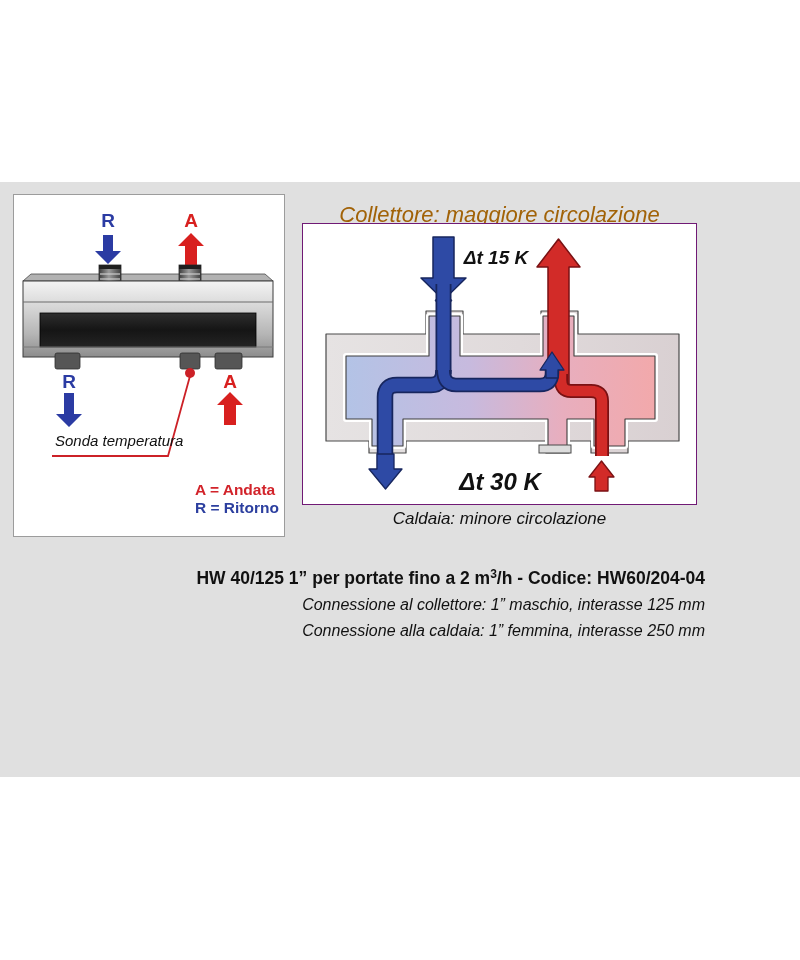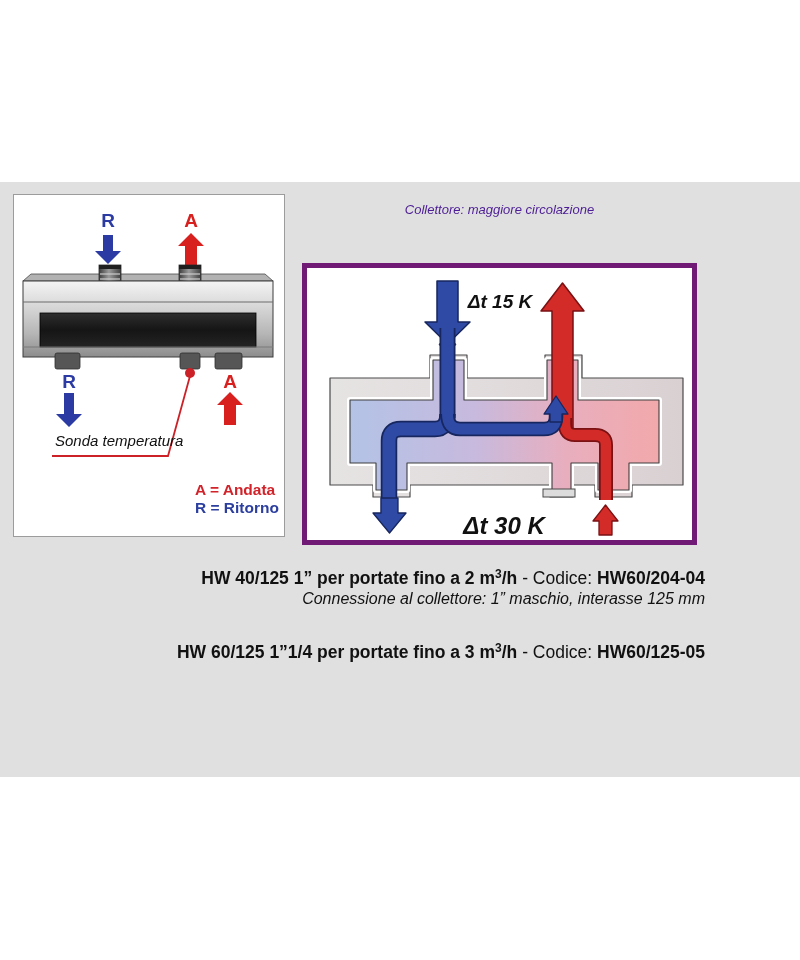--- a/index.html
+++ b/index.html
@@ -3,31 +3,31 @@
 <meta charset="utf-8">
 <style>
   html,body{margin:0;padding:0;}
   body{font-family:"Liberation Sans", sans-serif; background:#ffffff;}
   .page{position:relative;width:800px;height:960px;background:#ffffff;overflow:hidden;}
   .gray-band{position:absolute;left:0;top:182px;width:800px;height:595px;background:#e0e0e0;}
 
   .photo-panel{position:absolute;left:13px;top:194px;width:272px;height:343px;
     background:#ffffff;border:1px solid #9c9c9c;box-sizing:border-box;}
   .diagram-title{position:absolute;left:302px;top:202px;width:395px;text-align:center;
-    font-style:italic;font-size:13px;color:#4c1d95;white-space:nowrap;}
+    font-style:italic;font-size:22px;color:#a16207;white-space:nowrap;}
   .diagram-box{position:absolute;left:302px;top:223px;width:395px;height:282px;
-    background:#ffffff;border:5px solid #701a75;box-sizing:border-box;margin-top:40px;}
+    background:#ffffff;border:1px solid #701a75;box-sizing:border-box;}
   .diagram-caption{position:absolute;left:302px;top:509px;width:395px;text-align:center;
     font-style:italic;font-size:17px;color:#111;white-space:nowrap;}
 
   .products{position:absolute;right:95px;top:563px;width:640px;text-align:right;color:#111;}
   .prod-head{font-size:17.5px;font-weight:bold;line-height:22px;white-space:nowrap;}
-  .prod-head .codeword{font-weight:normal;}
+  .prod-head .codeword{font-weight:bold;}
   .prod-head sup{font-size:12px;font-weight:bold;vertical-align:6px;}
-  .prod-line{font-size:16px;font-style:italic;line-height:20px;white-space:nowrap;}
+  .prod-line{font-size:16px;font-style:italic;line-height:20px;white-space:nowrap;margin-top:6px;}
   .prod-block + .prod-block{margin-top:28px;}
 
   svg text{font-family:"Liberation Sans", sans-serif;}
 </style>
 </head>
 <body>
 
 <div class="page">
   <div class="gray-band"></div>
 
@@ -149,23 +149,24 @@
         <path d="M 140.5,146 Q 140.5,161 153,161 H 237 Q 249,161 249,149 V 143" fill="none" stroke="#2e4aa5" stroke-width="11"></path>
         <polygon points="66,245 82.5,265 99,245 91,245 91,230 74,230 74,245" fill="#2e4aa5" stroke="#17265e" stroke-width="1.3" stroke-linejoin="round"></polygon>
         <polygon points="237,146 249,128 261,146 255,146 255,154 243,154 243,146" fill="#2e4aa5" stroke="#17265e" stroke-width="1.3" stroke-linejoin="round"></polygon>
       </g>
 
       <text x="193" y="40" font-size="19" font-weight="bold" font-style="italic" fill="#111" text-anchor="middle">Δt 15 K</text>
       <text x="197" y="266" font-size="24" font-weight="bold" font-style="italic" fill="#111" text-anchor="middle">Δt 30 K</text>
     </svg>
   </div>
 
+  <div class="diagram-caption">Caldaia: minore circolazione</div>
 
   <div class="products">
     <div class="prod-block">
       <div class="prod-head"><b>HW 40/125 1” per portate fino a 2 m</b><sup>3</sup><b>/h</b><span class="codeword"> - Codice: </span><b>HW60/204-04</b></div>
       <div class="prod-line">Connessione al collettore: 1” maschio, interasse 125 mm</div>
+      <div class="prod-line">Connessione alla caldaia: 1” femmina, interasse 250 mm</div>
     </div>
     <div class="prod-block">
-      <div class="prod-head"><b>HW 60/125 1”1/4 per portate fino a 3 m</b><sup>3</sup><b>/h</b><span class="codeword"> - Codice: </span><b>HW60/125-05</b></div>
     </div>
   </div>
 </div>
 
 </body></html>

